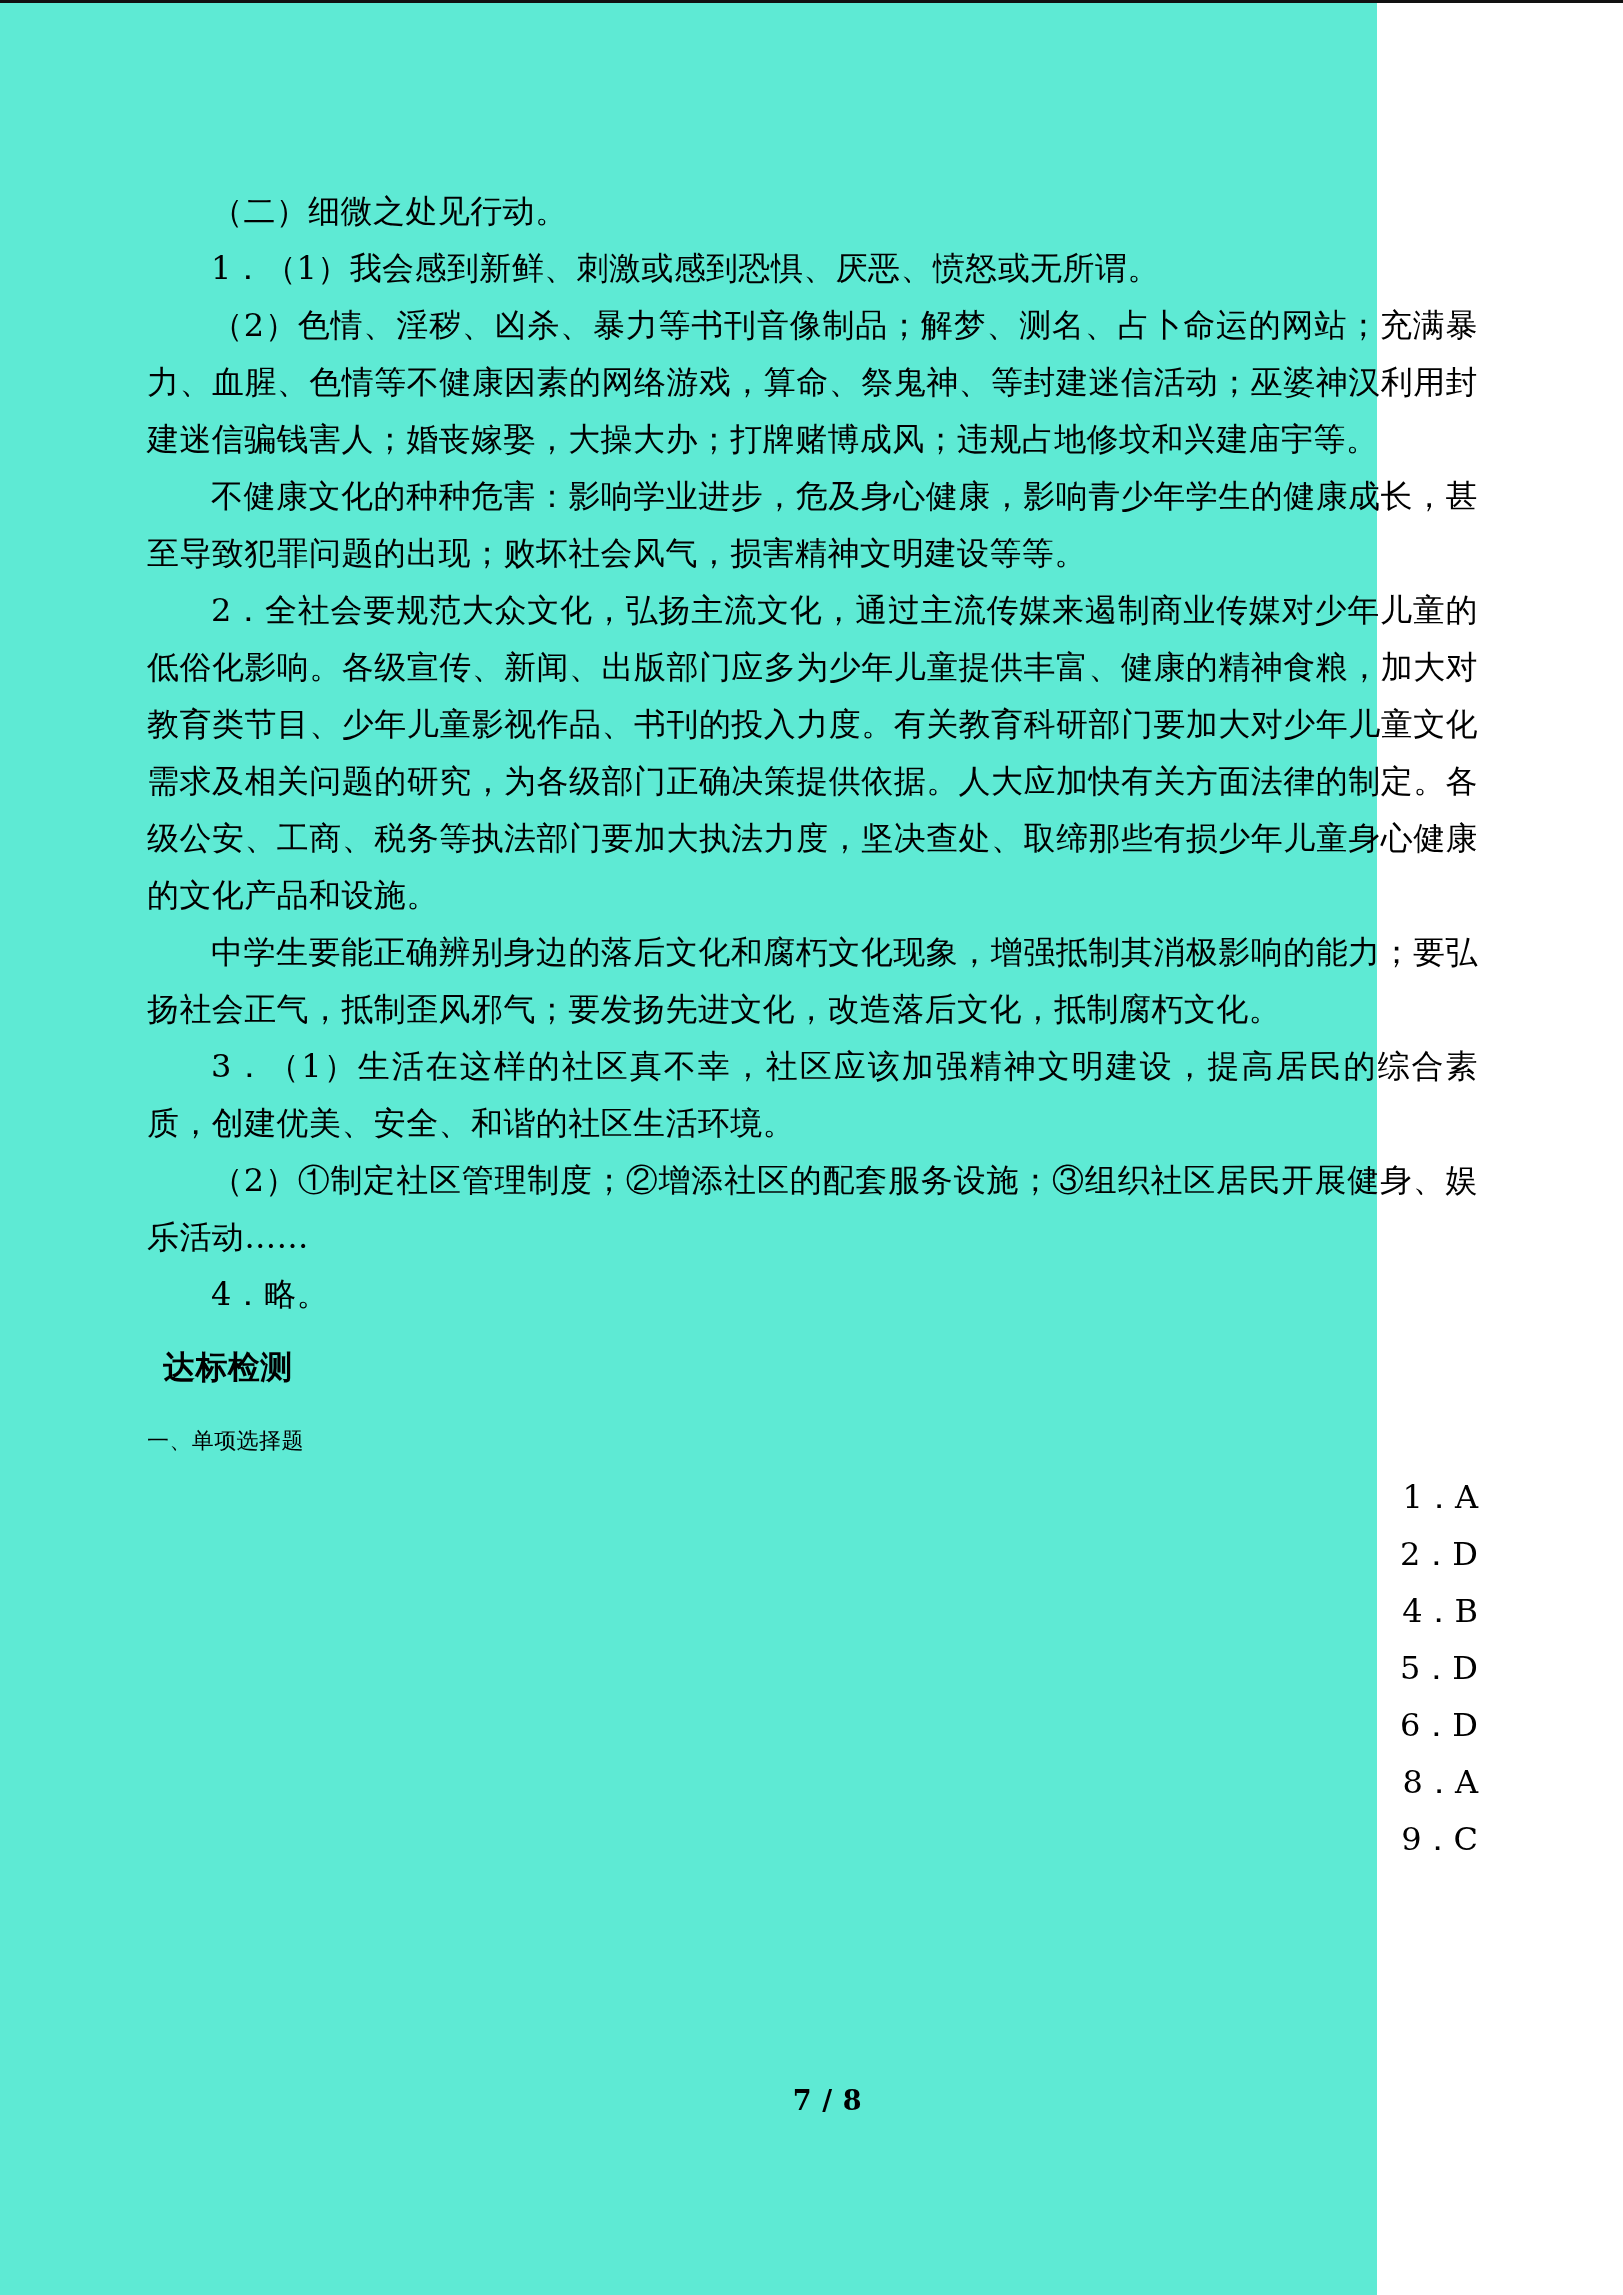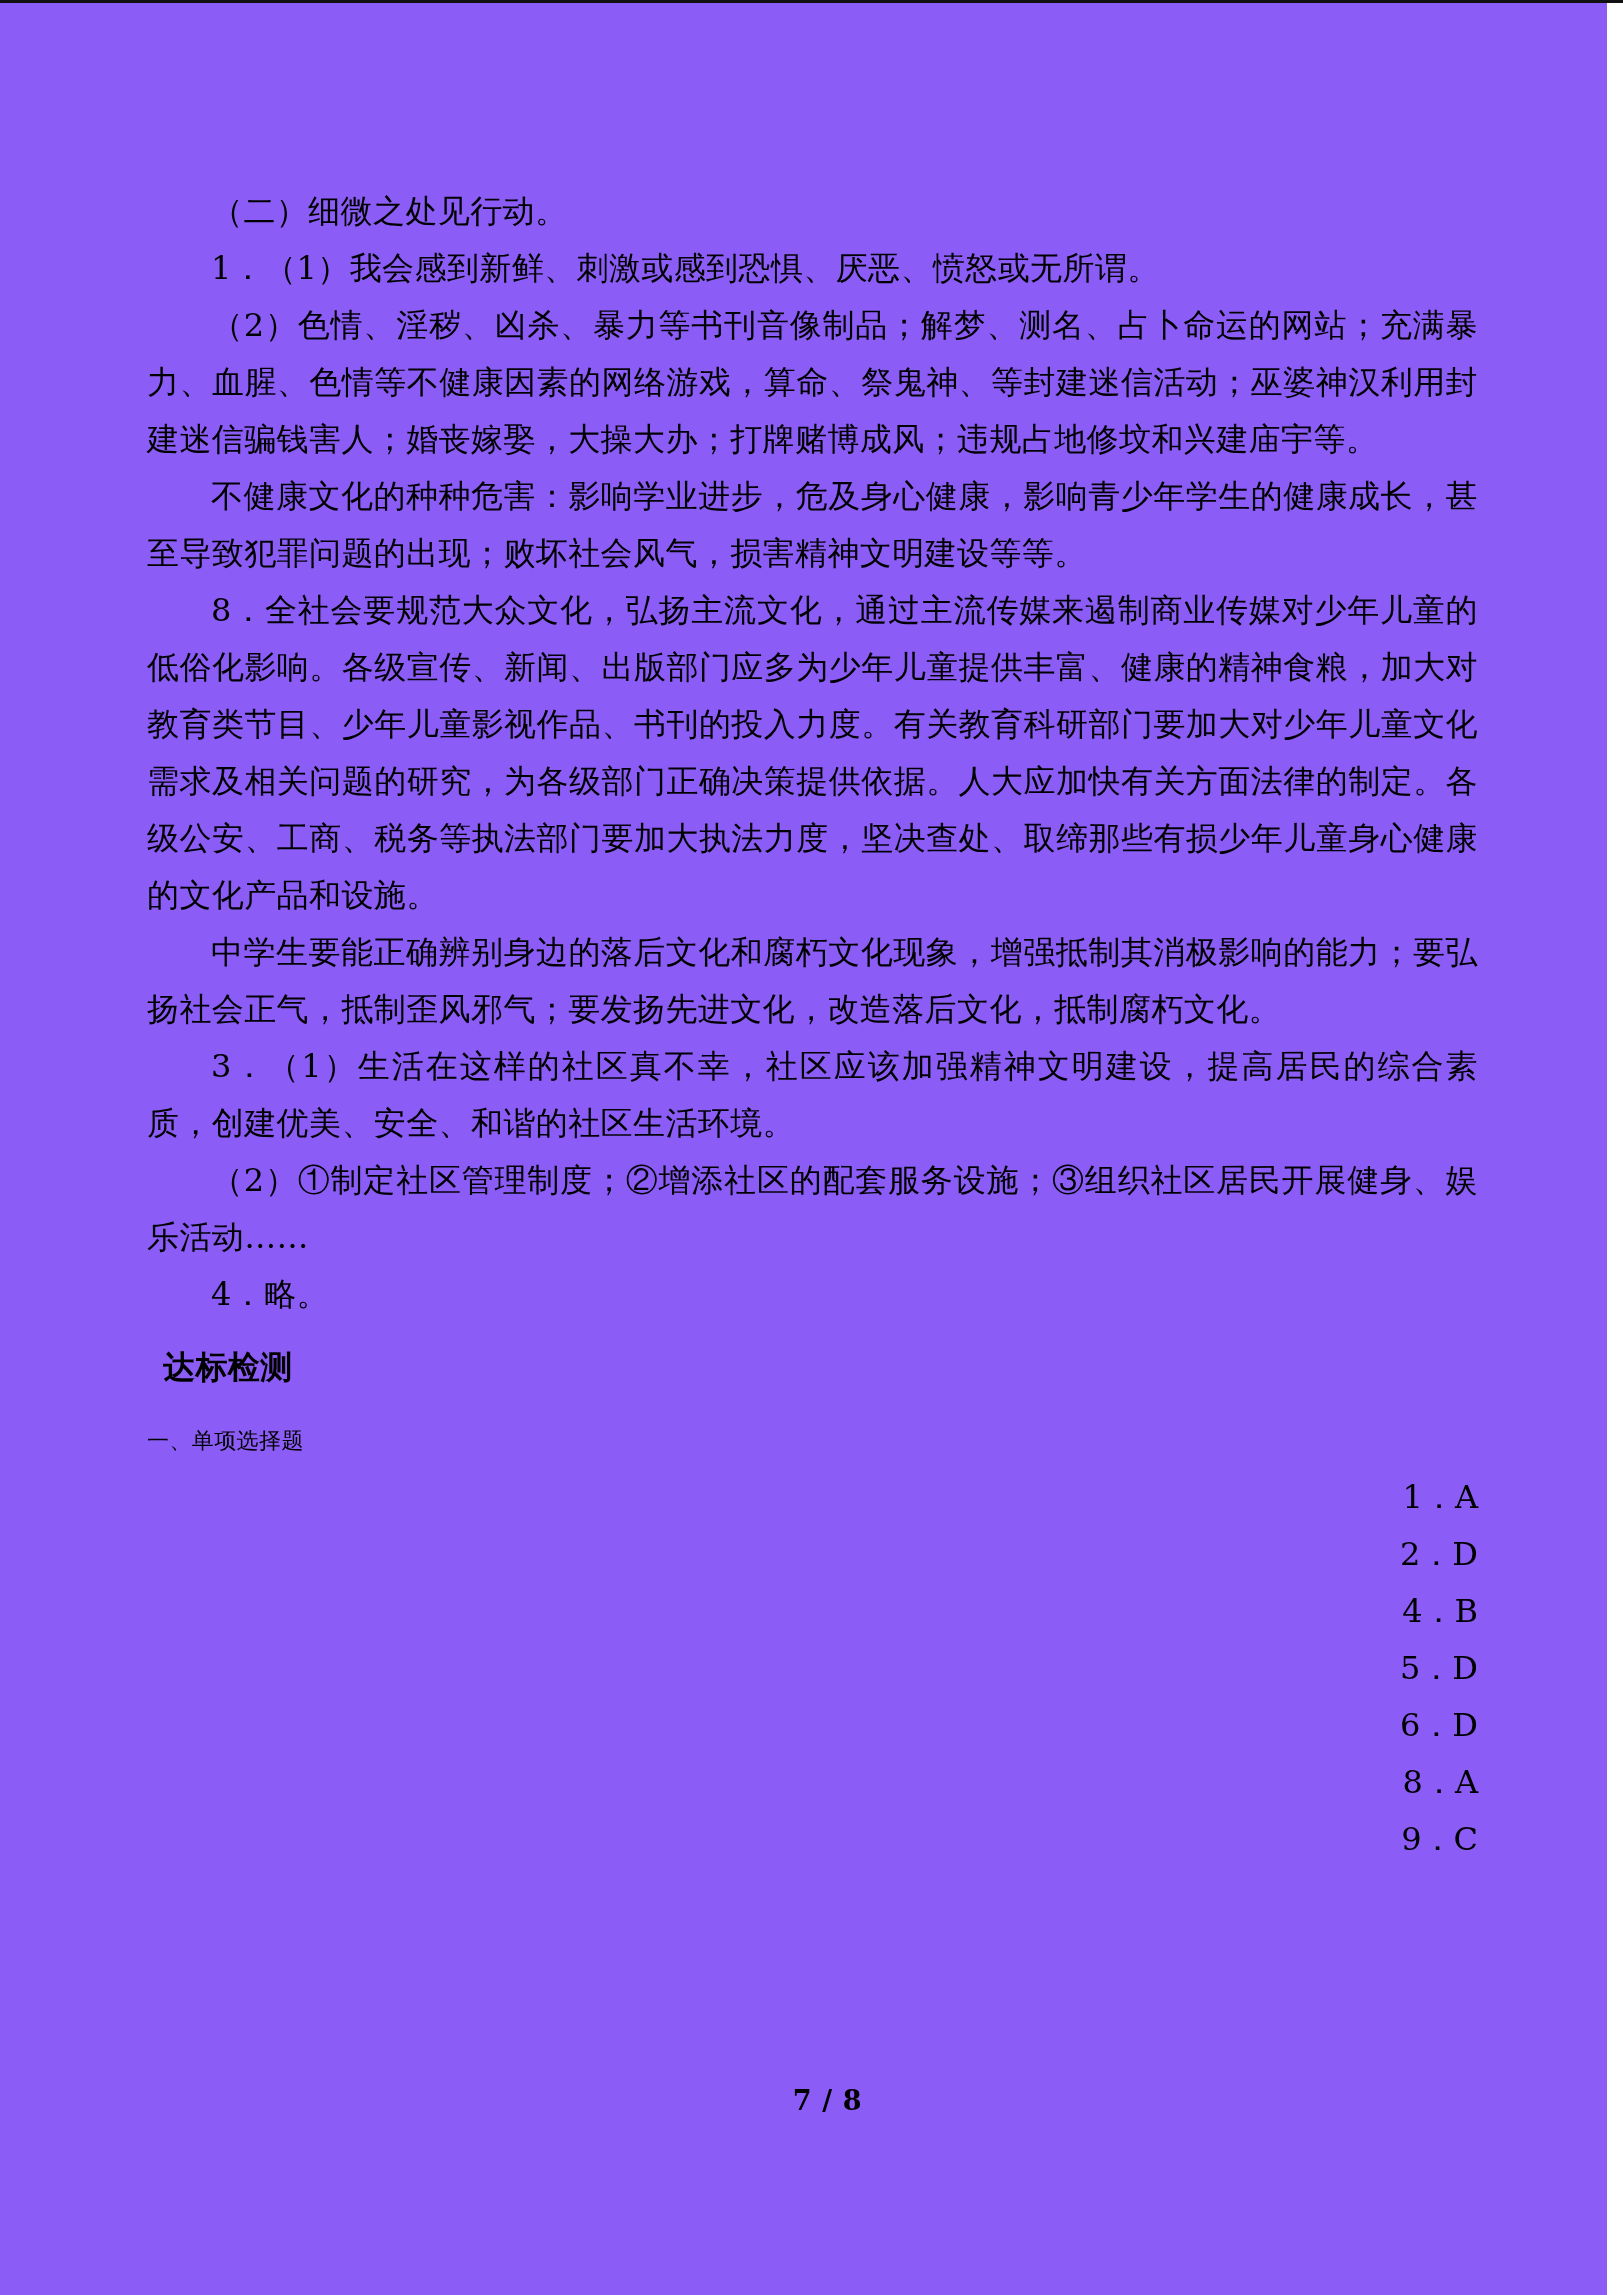--- a/index.html
+++ b/index.html
@@ -20,23 +20,23 @@
   .page-top-edge {
     position: absolute;
     top: 0; left: 0;
     width: 1623px;
     height: 3.4px;
     background: #111111;
   }
   .page {
     position: absolute;
     top: 0; left: 0;
-    width: 1607px;
+    width: 1377px;
     height: 2295px;
-    background: #8b5cf6;
+    background: #5eead4;
   }
   .content {
     position: absolute;
     left: 147px;
     top: 183px;
     width: 1331px;
   }
   
   .para {
     font-size: 32px;
@@ -103,21 +103,21 @@
   <div class="content">
 
     <p class="para">（二）细微之处见行动。</p>
 
     <p class="para">1．（1）我会感到新鲜、刺激或感到恐惧、厌恶、愤怒或无所谓。</p>
 
     <p class="para">（2）色情、淫秽、凶杀、暴力等书刊音像制品；解梦、测名、占卜命运的网站；充满暴力、血腥、色情等不健康因素的网络游戏，算命、祭鬼神、等封建迷信活动；巫婆神汉利用封建迷信骗钱害人；婚丧嫁娶，大操大办；打牌赌博成风；违规占地修坟和兴建庙宇等。</p>
 
     <p class="para">不健康文化的种种危害：影响学业进步，危及身心健康，影响青少年学生的健康成长，甚至导致犯罪问题的出现；败坏社会风气，损害精神文明建设等等。</p>
 
-    <p class="para">8．全社会要规范大众文化，弘扬主流文化，通过主流传媒来遏制商业传媒对少年儿童的低俗化影响。各级宣传、新闻、出版部门应多为少年儿童提供丰富、健康的精神食粮，加大对教育类节目、少年儿童影视作品、书刊的投入力度。有关教育科研部门要加大对少年儿童文化需求及相关问题的研究，为各级部门正确决策提供依据。人大应加快有关方面法律的制定。各级公安、工商、税务等执法部门要加大执法力度，坚决查处、取缔那些有损少年儿童身心健康的文化产品和设施。</p>
+    <p class="para">2．全社会要规范大众文化，弘扬主流文化，通过主流传媒来遏制商业传媒对少年儿童的低俗化影响。各级宣传、新闻、出版部门应多为少年儿童提供丰富、健康的精神食粮，加大对教育类节目、少年儿童影视作品、书刊的投入力度。有关教育科研部门要加大对少年儿童文化需求及相关问题的研究，为各级部门正确决策提供依据。人大应加快有关方面法律的制定。各级公安、工商、税务等执法部门要加大执法力度，坚决查处、取缔那些有损少年儿童身心健康的文化产品和设施。</p>
 
     <p class="para">中学生要能正确辨别身边的落后文化和腐朽文化现象，增强抵制其消极影响的能力；要弘扬社会正气，抵制歪风邪气；要发扬先进文化，改造落后文化，抵制腐朽文化。</p>
 
     <p class="para">3．（1）生活在这样的社区真不幸，社区应该加强精神文明建设，提高居民的综合素质，创建优美、安全、和谐的社区生活环境。</p>
 
     <p class="para">（2）①制定社区管理制度；②增添社区的配套服务设施；③组织社区居民开展健身、娱乐活动……</p>
 
     <p class="para">4．略。</p>
 
     <p class="heading-bold">达标检测</p>

